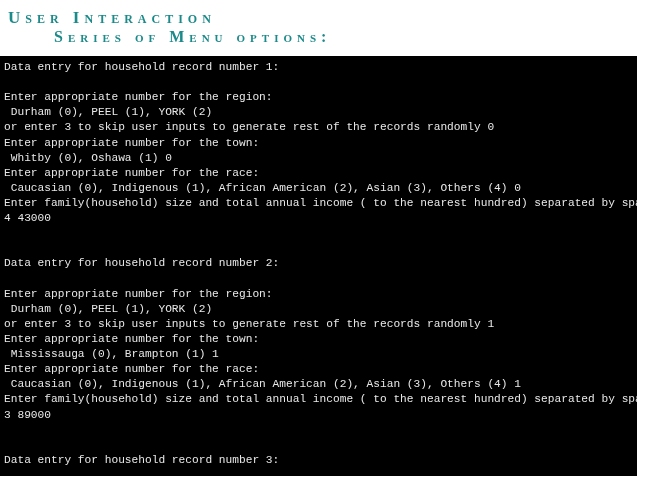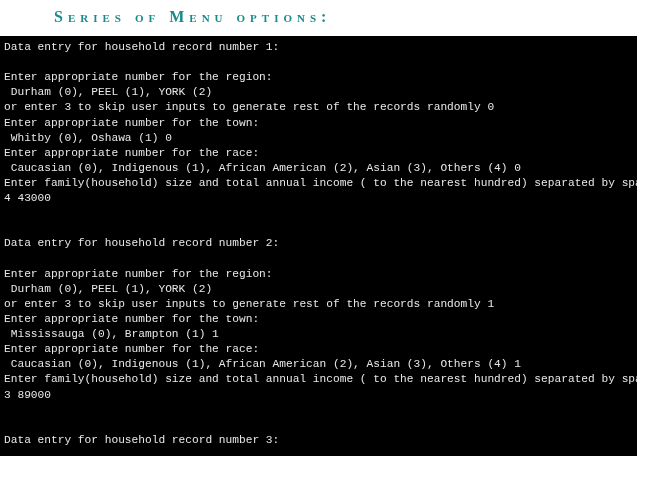--- a/index.html
+++ b/index.html
@@ -42,20 +42,21 @@
     width: 637px;
     height: 420px;
     box-sizing: border-box;
     overflow: hidden;
   }
 </style>
 </head>
 <body>
 
 <div class="heading-area">
+  <div class="heading1">User Interaction</div>
   <div class="heading2">Series of Menu options:</div>
 </div>
 
 <div class="terminal" id="terminal">Data entry for household record number 1:
 
 Enter appropriate number for the region:
  Durham (0), PEEL (1), YORK (2)
 or enter 3 to skip user inputs to generate rest of the records randomly 0
 Enter appropriate number for the town:
  Whitby (0), Oshawa (1) 0

